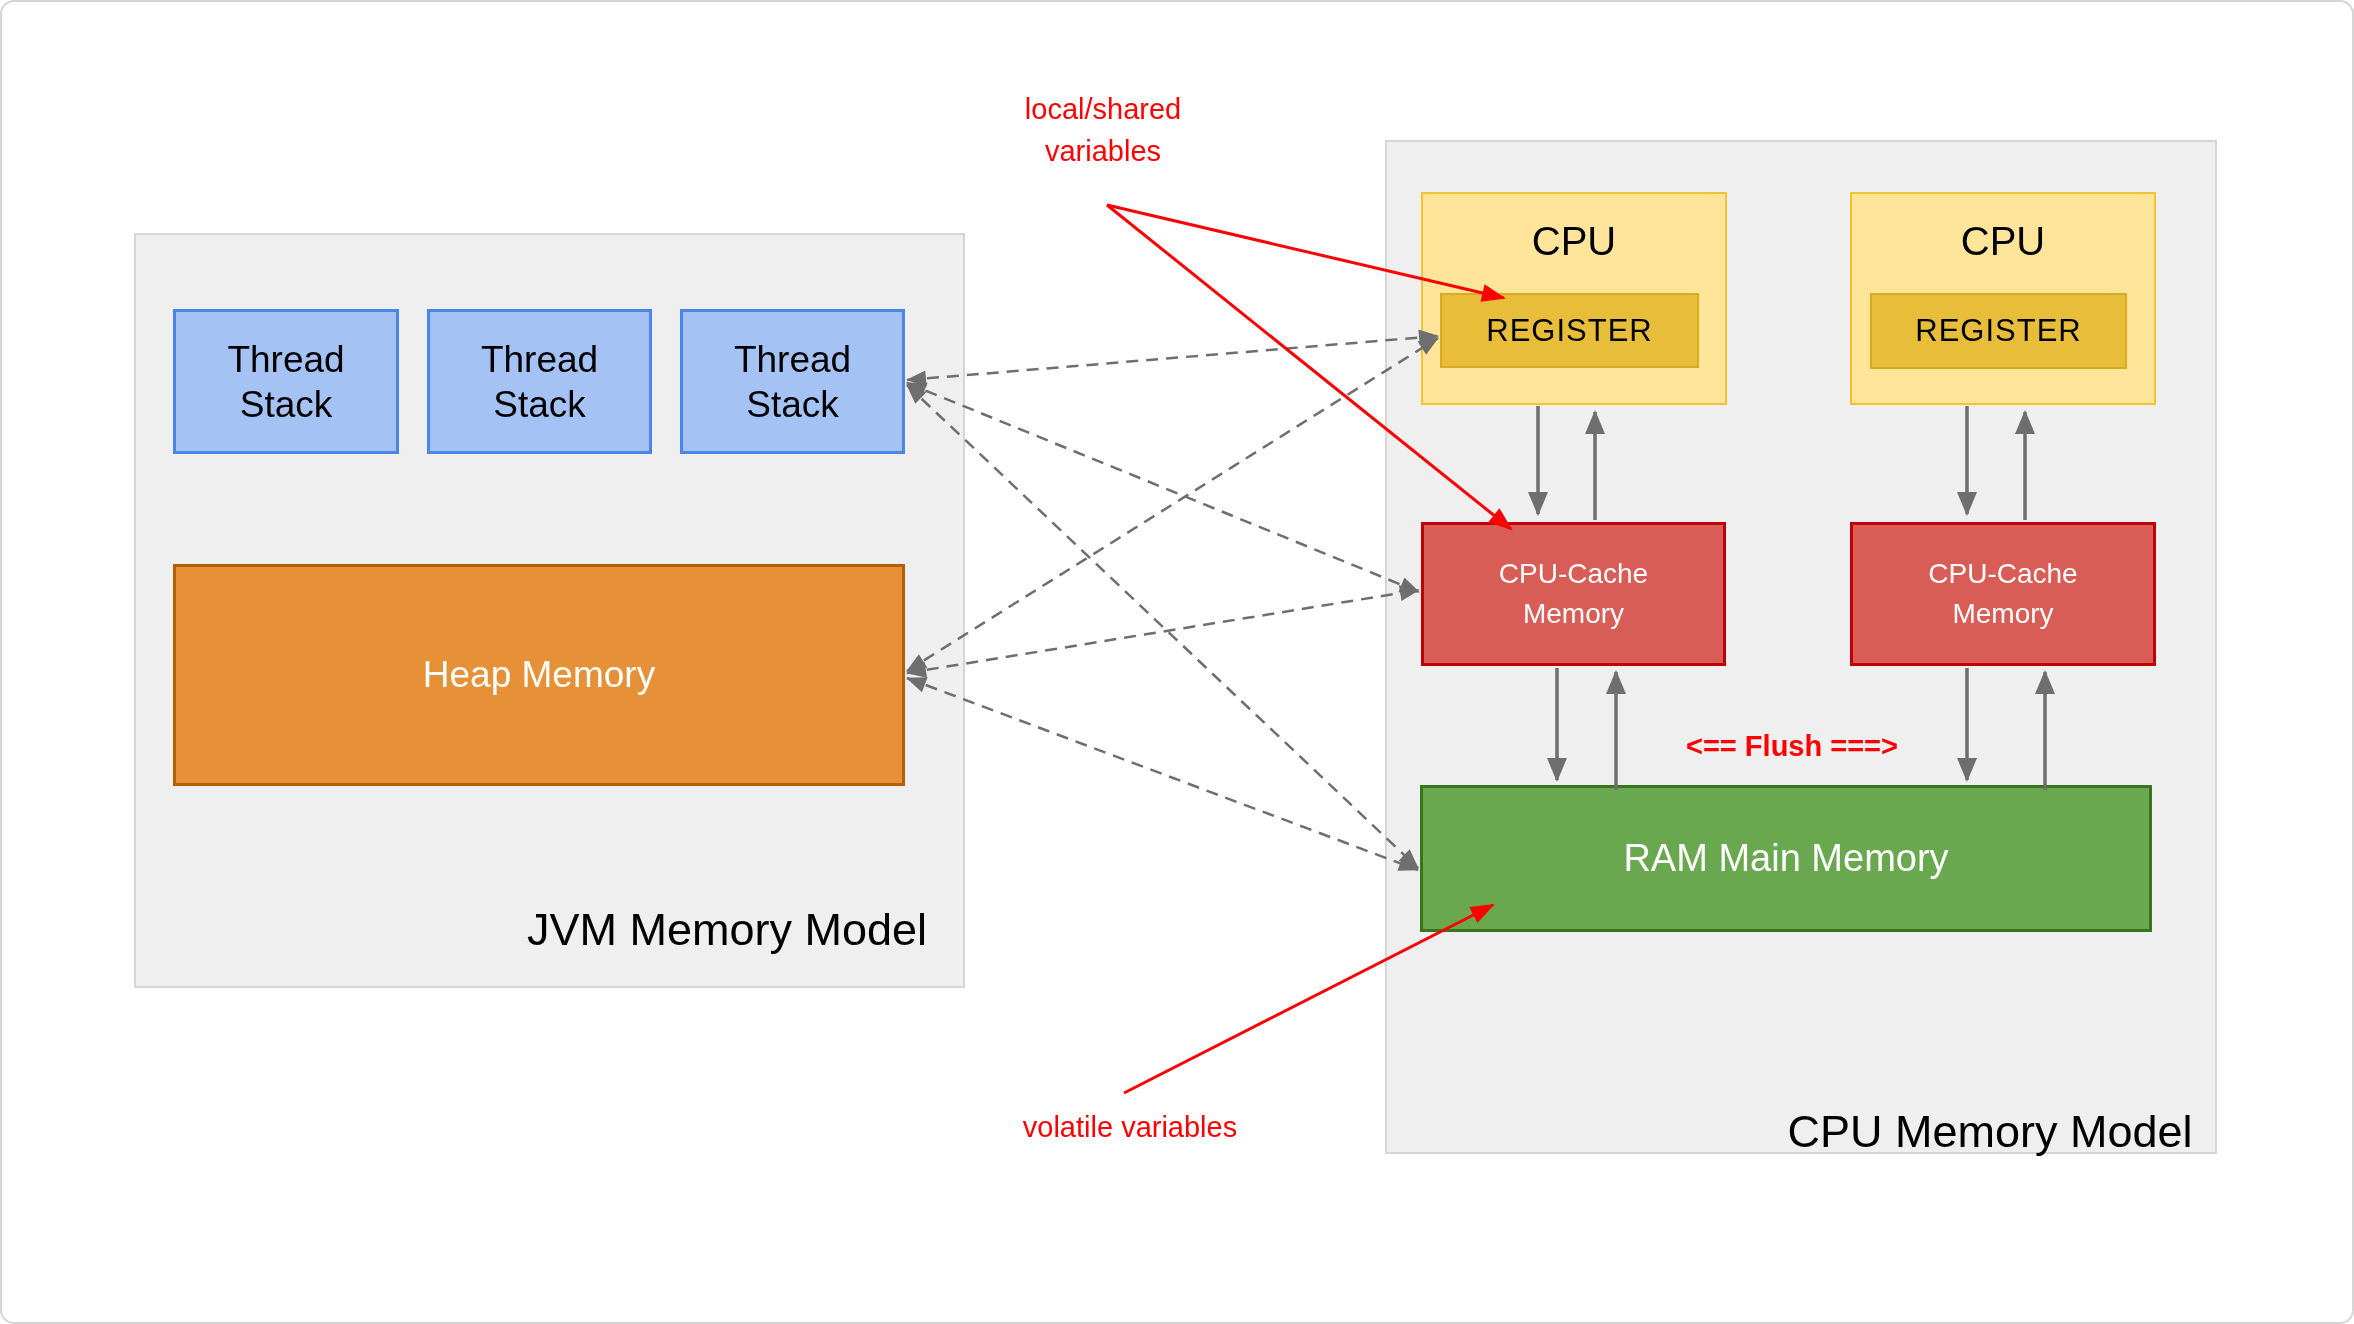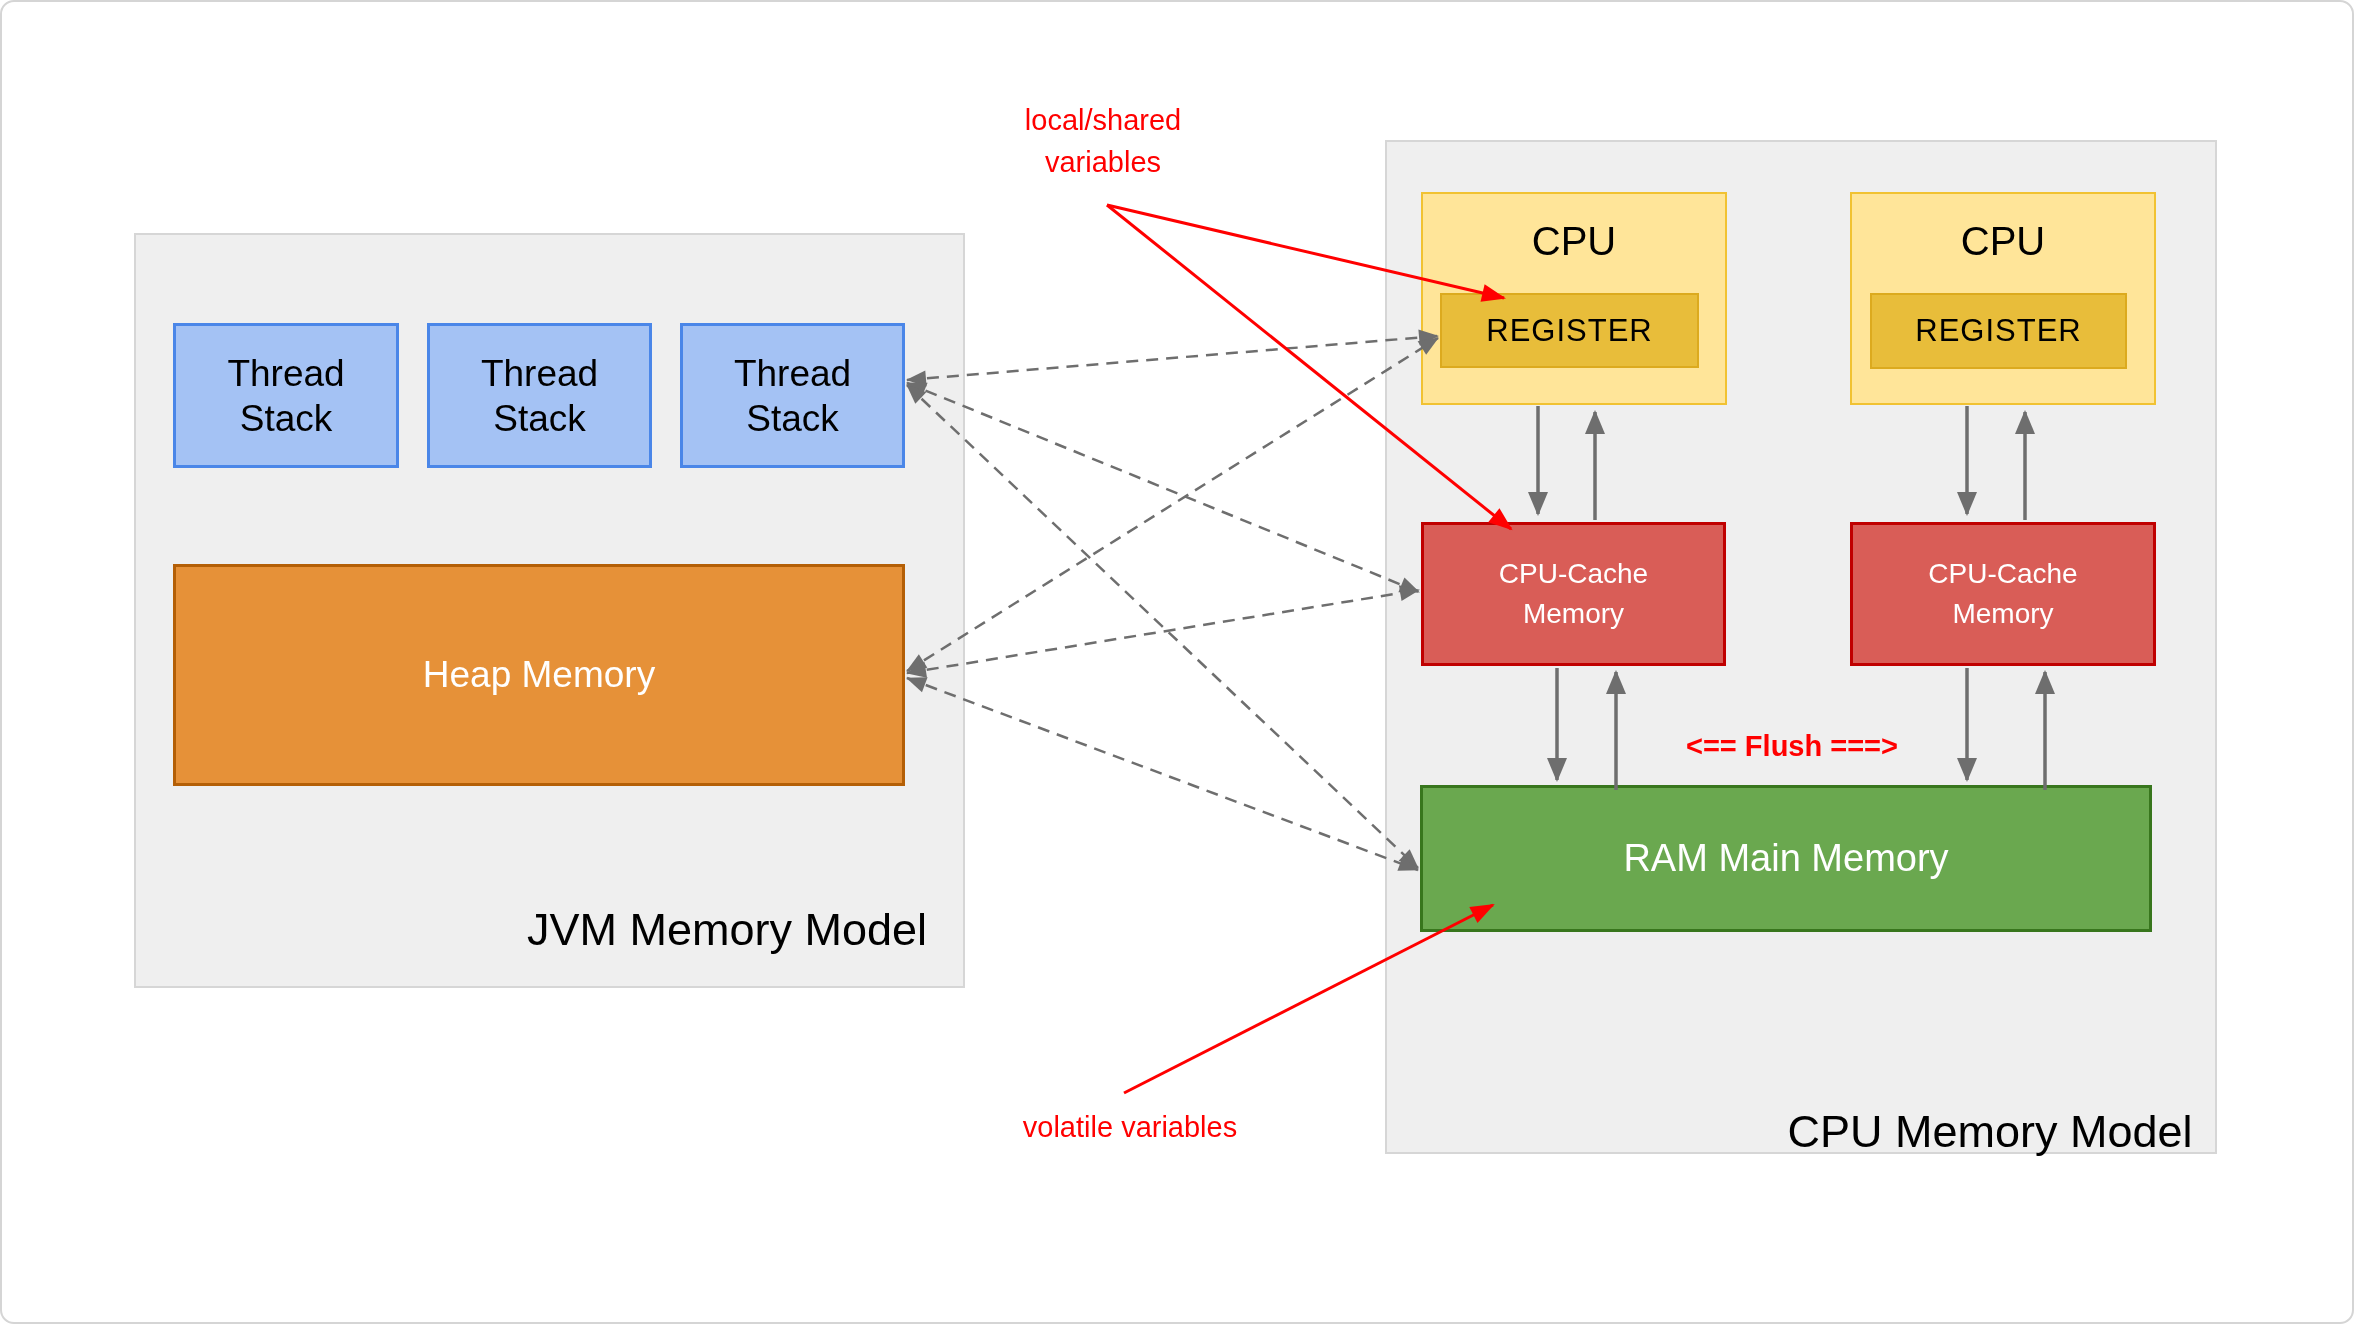--- a/index.html
+++ b/index.html
@@ -22,21 +22,21 @@
   .box{
     position:absolute;
     box-sizing:border-box;
     display:flex;align-items:center;justify-content:center;
     text-align:center;
     white-space:pre-line;
   }
   .thread-stack{
     background:var(--thread-stack-fill);
     border:3px solid var(--thread-stack-border);
-    color:#000;font-size:37px;line-height:45px;margin-top:14px;
+    color:#000;font-size:37px;line-height:45px;
   }
   .heap{
     background:var(--heap-fill);
     border:3px solid var(--heap-border);
     color:#fff;font-size:37px;
   }
   .cpu-box{
     background:var(--cpu-fill);
     border:2px solid var(--cpu-border);
   }
@@ -112,21 +112,21 @@
 Memory</div>
   <div class="box cache" style="left:1848px;top:520px;width:306px;height:144px;">CPU-Cache
 Memory</div>
 
   <div class="box ram" style="left:1418px;top:783px;width:732px;height:147px;">RAM Main Memory</div>
 
   <div class="flush-label" style="left:1640px;top:728px;width:300px;">&lt;== Flush ===&gt;</div>
 
   <div class="model-title" style="left:1768px;top:1104px;width:440px;text-align:center;">CPU Memory Model</div>
 
-  <div class="annotation" style="left:951px;top:97px;width:300px;">local/shared
+  <div class="annotation" style="left:951px;top:86px;width:300px;">local/shared
 variables</div>
   <div class="annotation" style="left:978px;top:1104px;width:300px;">volatile variables</div>
 
   <svg class="overlay" width="2354" height="1324" viewBox="0 0 2354 1324">
     <defs>
       <marker id="grayHead" markerUnits="userSpaceOnUse" markerWidth="22" markerHeight="18" refX="20" refY="9" orient="auto-start-reverse">
         <path class="gray-head" d="M1,1 L21,9 L1,17 Z"></path>
       </marker>
       <marker id="graySolidHead" markerUnits="userSpaceOnUse" markerWidth="26" markerHeight="22" refX="23" refY="11" orient="auto-start-reverse">
         <path class="gray-head" d="M1,1 L25,11 L1,21 Z"></path>

